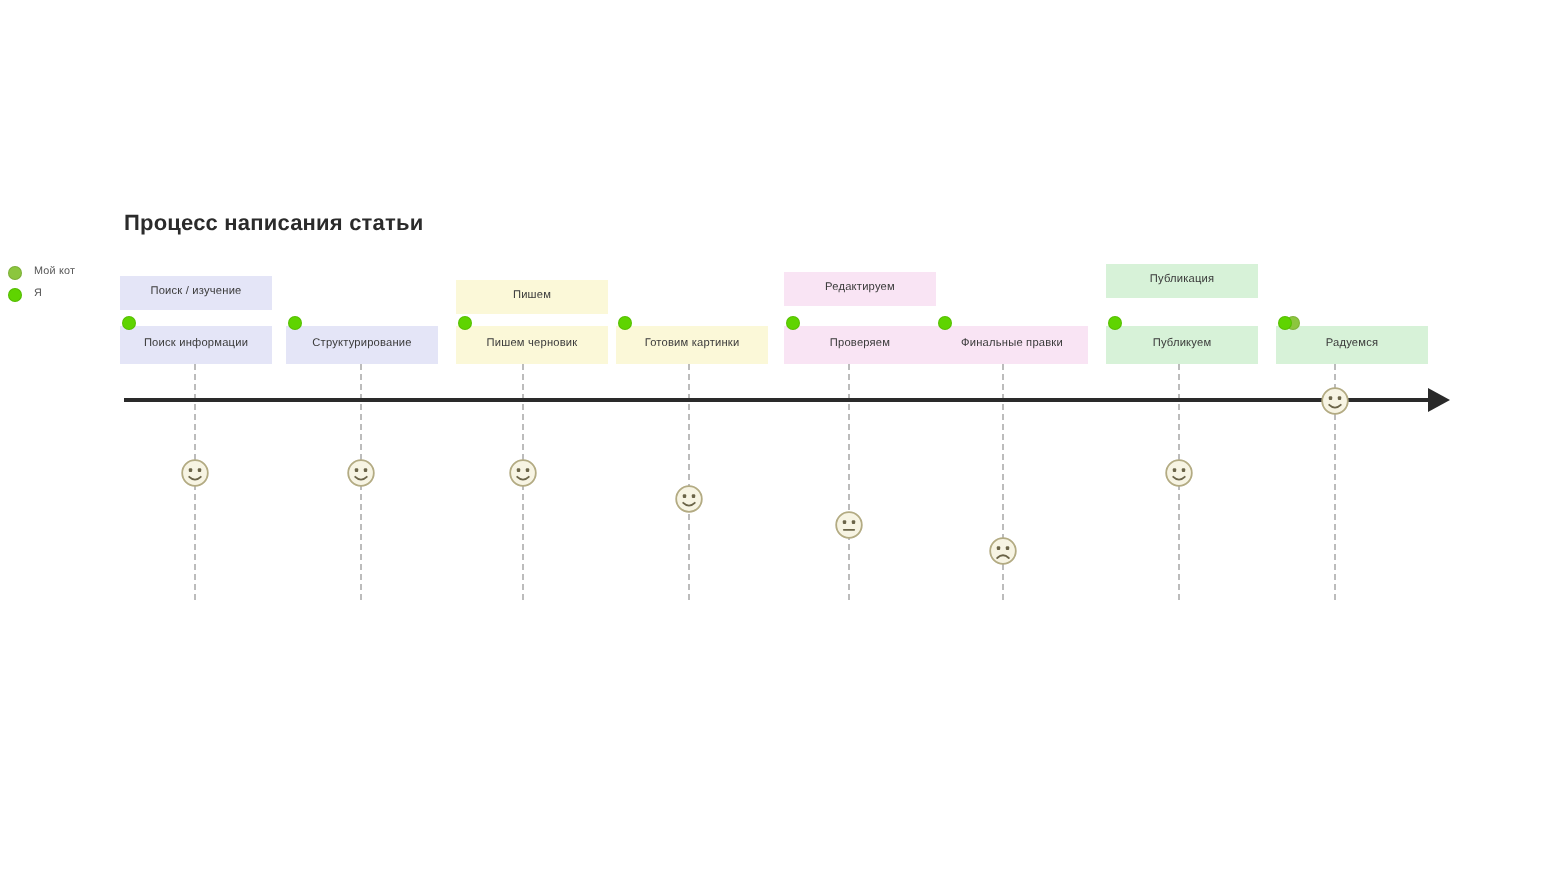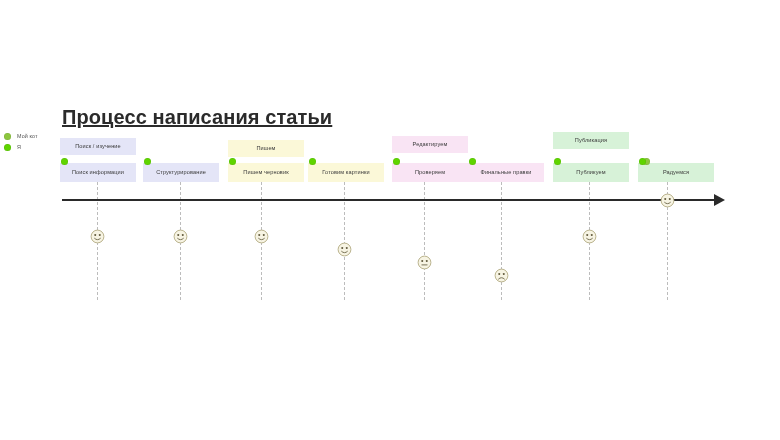--- a/index.html
+++ b/index.html
@@ -43,26 +43,25 @@
     line-height: 7px;
     color: #555555;
     white-space: nowrap;
     letter-spacing: 0.1px;
   }
 
   
   #title {
     position: absolute;
     left: 62px; top: 106px;
-    font-size: 20px;
+    font-size: 11px;
     font-weight: bold;
     color: #2b2b2b;
     letter-spacing: 0.1px;
     white-space: nowrap;
-    text-decoration: underline;
   }
 
   
   #axis-line {
     position: absolute;
     left: 62px; top: 199px;
     width: 655px; height: 2px;
     background: #2a2a2a;
   }
   #axis-arrow {

